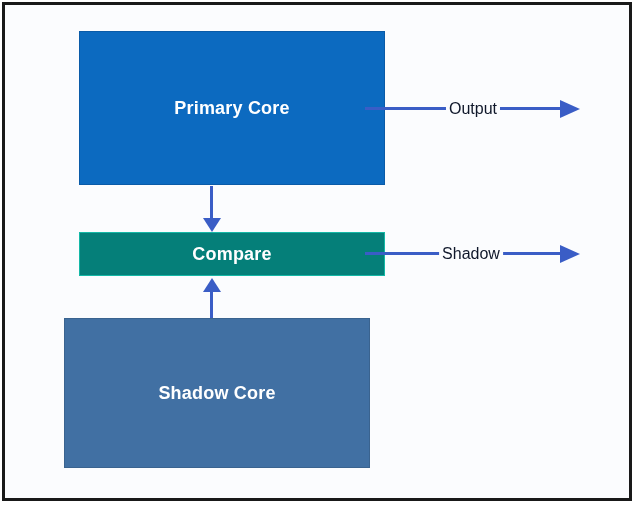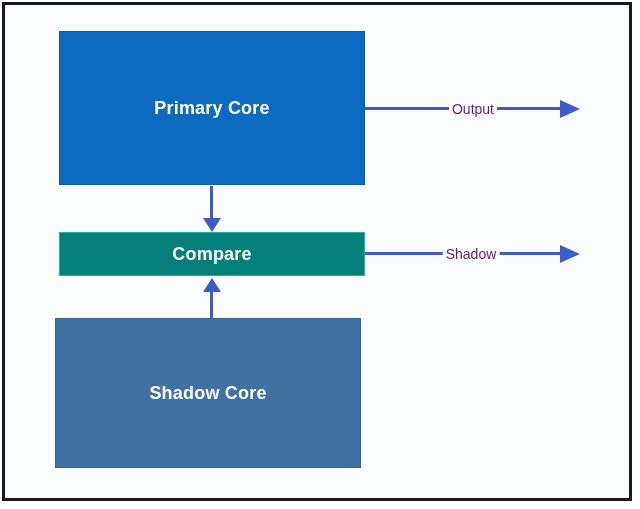--- a/index.html
+++ b/index.html
@@ -24,20 +24,21 @@
     border: 3px solid #191919;
     background: #fbfcfe;
     box-sizing: border-box;
   }
   .node {
     position: absolute;
     display: flex;
     align-items: center;
     justify-content: center;
     box-sizing: border-box;
+    margin-left: 20px;
   }
   .node-label {
     color: #ffffff;
     font-weight: 700;
     font-size: 18px;
     letter-spacing: 0.2px;
   }
   .node-primary {
     left: 59px;
     top: 31px;
@@ -48,21 +49,21 @@
   }
   .node-compare {
     left: 59px;
     top: 232px;
     width: 306px;
     height: 44px;
     background: #057f79;
     border: 1px solid #14b8a6;
   }
   .node-shadow {
-    left: 55px;
+    left: 44px;
     top: 318px;
     width: 306px;
     height: 150px;
     background: #4170a3;
     border: 1px solid #3a638f;
   }
   .vline {
     position: absolute;
     width: 3px;
     background: #3a5dc6;
@@ -93,22 +94,22 @@
     width: 0;
     height: 0;
     border-top: 9px solid transparent;
     border-bottom: 9px solid transparent;
     border-left: 20px solid #3a5dc6;
   }
   .edge-label {
     position: absolute;
     transform: translate(-50%, -50%);
     background: #fbfcfe;
-    color: #701a75;
-    font-size: 14px;
+    color: #0f172a;
+    font-size: 16px;
     line-height: 1;
     padding: 1px 3px;
     white-space: nowrap;
   }
 
   
   .line-primary-to-compare { left: 210px; top: 186px; height: 34px; }
   .head-primary-to-compare { left: 203px; top: 218px; }
 
   .head-shadow-to-compare  { left: 203px; top: 278px; }

